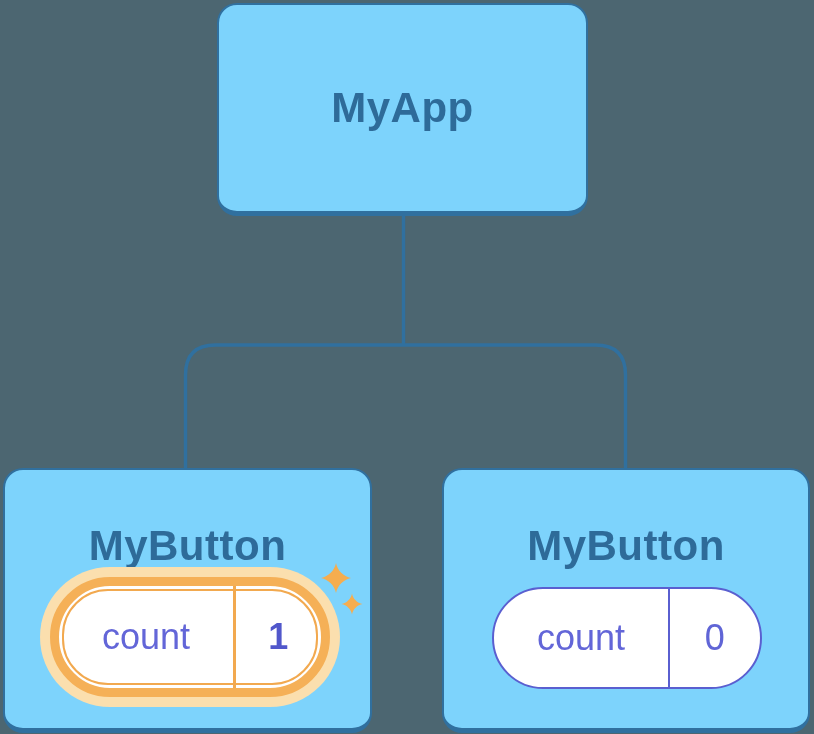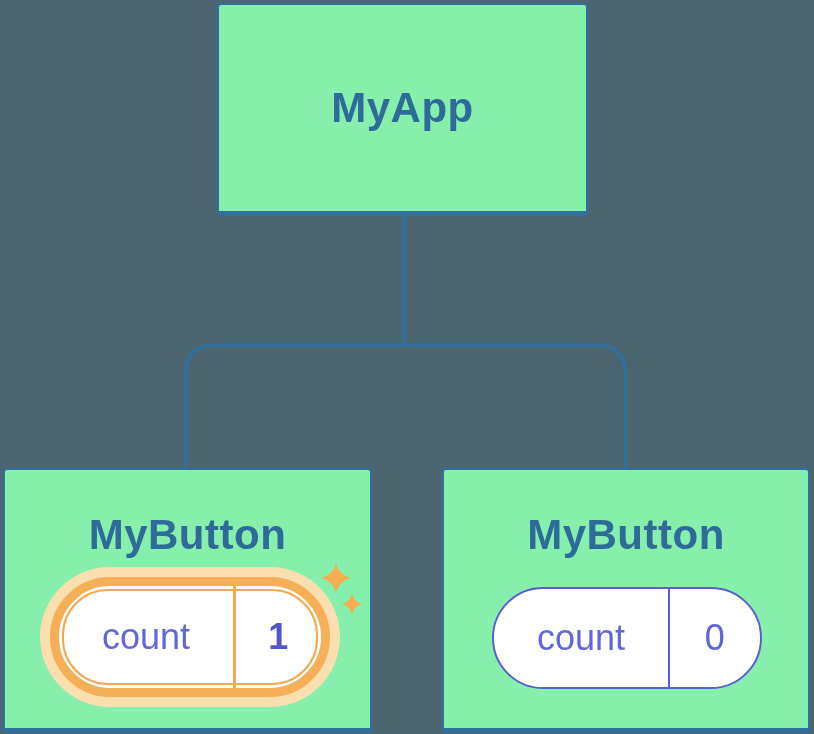--- a/index.html
+++ b/index.html
@@ -3,33 +3,33 @@
 <meta charset="utf-8">
 <style>
   html,body{margin:0;padding:0;background:#4c6671;}
   .stage{
     position:relative;width:814px;height:734px;overflow:hidden;
     background:#4c6671;
     font-family:"Liberation Sans",sans-serif;
   }
   .connectors{position:absolute;left:0;top:0;z-index:0;}
   .node{
-    position:absolute;z-index:1;box-sizing:border-box;background:#86efac;
-    border:2.5px solid #30709f;border-bottom-width:5px;border-radius:4px;
+    position:absolute;z-index:1;box-sizing:border-box;background:#7dd3fc;
+    border:2.5px solid #30709f;border-bottom-width:5px;border-radius:20px;
   }
   .node-root{left:217px;top:3px;width:371px;height:213px;
     display:flex;align-items:center;justify-content:center;}
   .node-child{top:468px;width:369px;height:265px;}
   .node-left{left:3px;}
   .node-right{left:442px;width:368px;}
   .node-title{
     font-size:42px;font-weight:bold;color:#2e6b99;line-height:1.05;
     text-align:center;letter-spacing:0.5px;
   }
-  .node-child .node-title{margin-top:43px;}
+  .node-child .node-title{margin-top:54px;}
   
   .pill-hi{
     position:absolute;left:45px;top:107px;width:280px;height:120px;
     box-sizing:border-box;background:#fff;
     border:9px solid #f5b057;border-radius:60px;
     box-shadow:0 0 0 10px #fbdfae;
     display:flex;align-items:stretch;
   }
   .pill-hi .pill-thin{
     position:absolute;inset:3px;border:2px solid #f2a94f;border-radius:46px;

